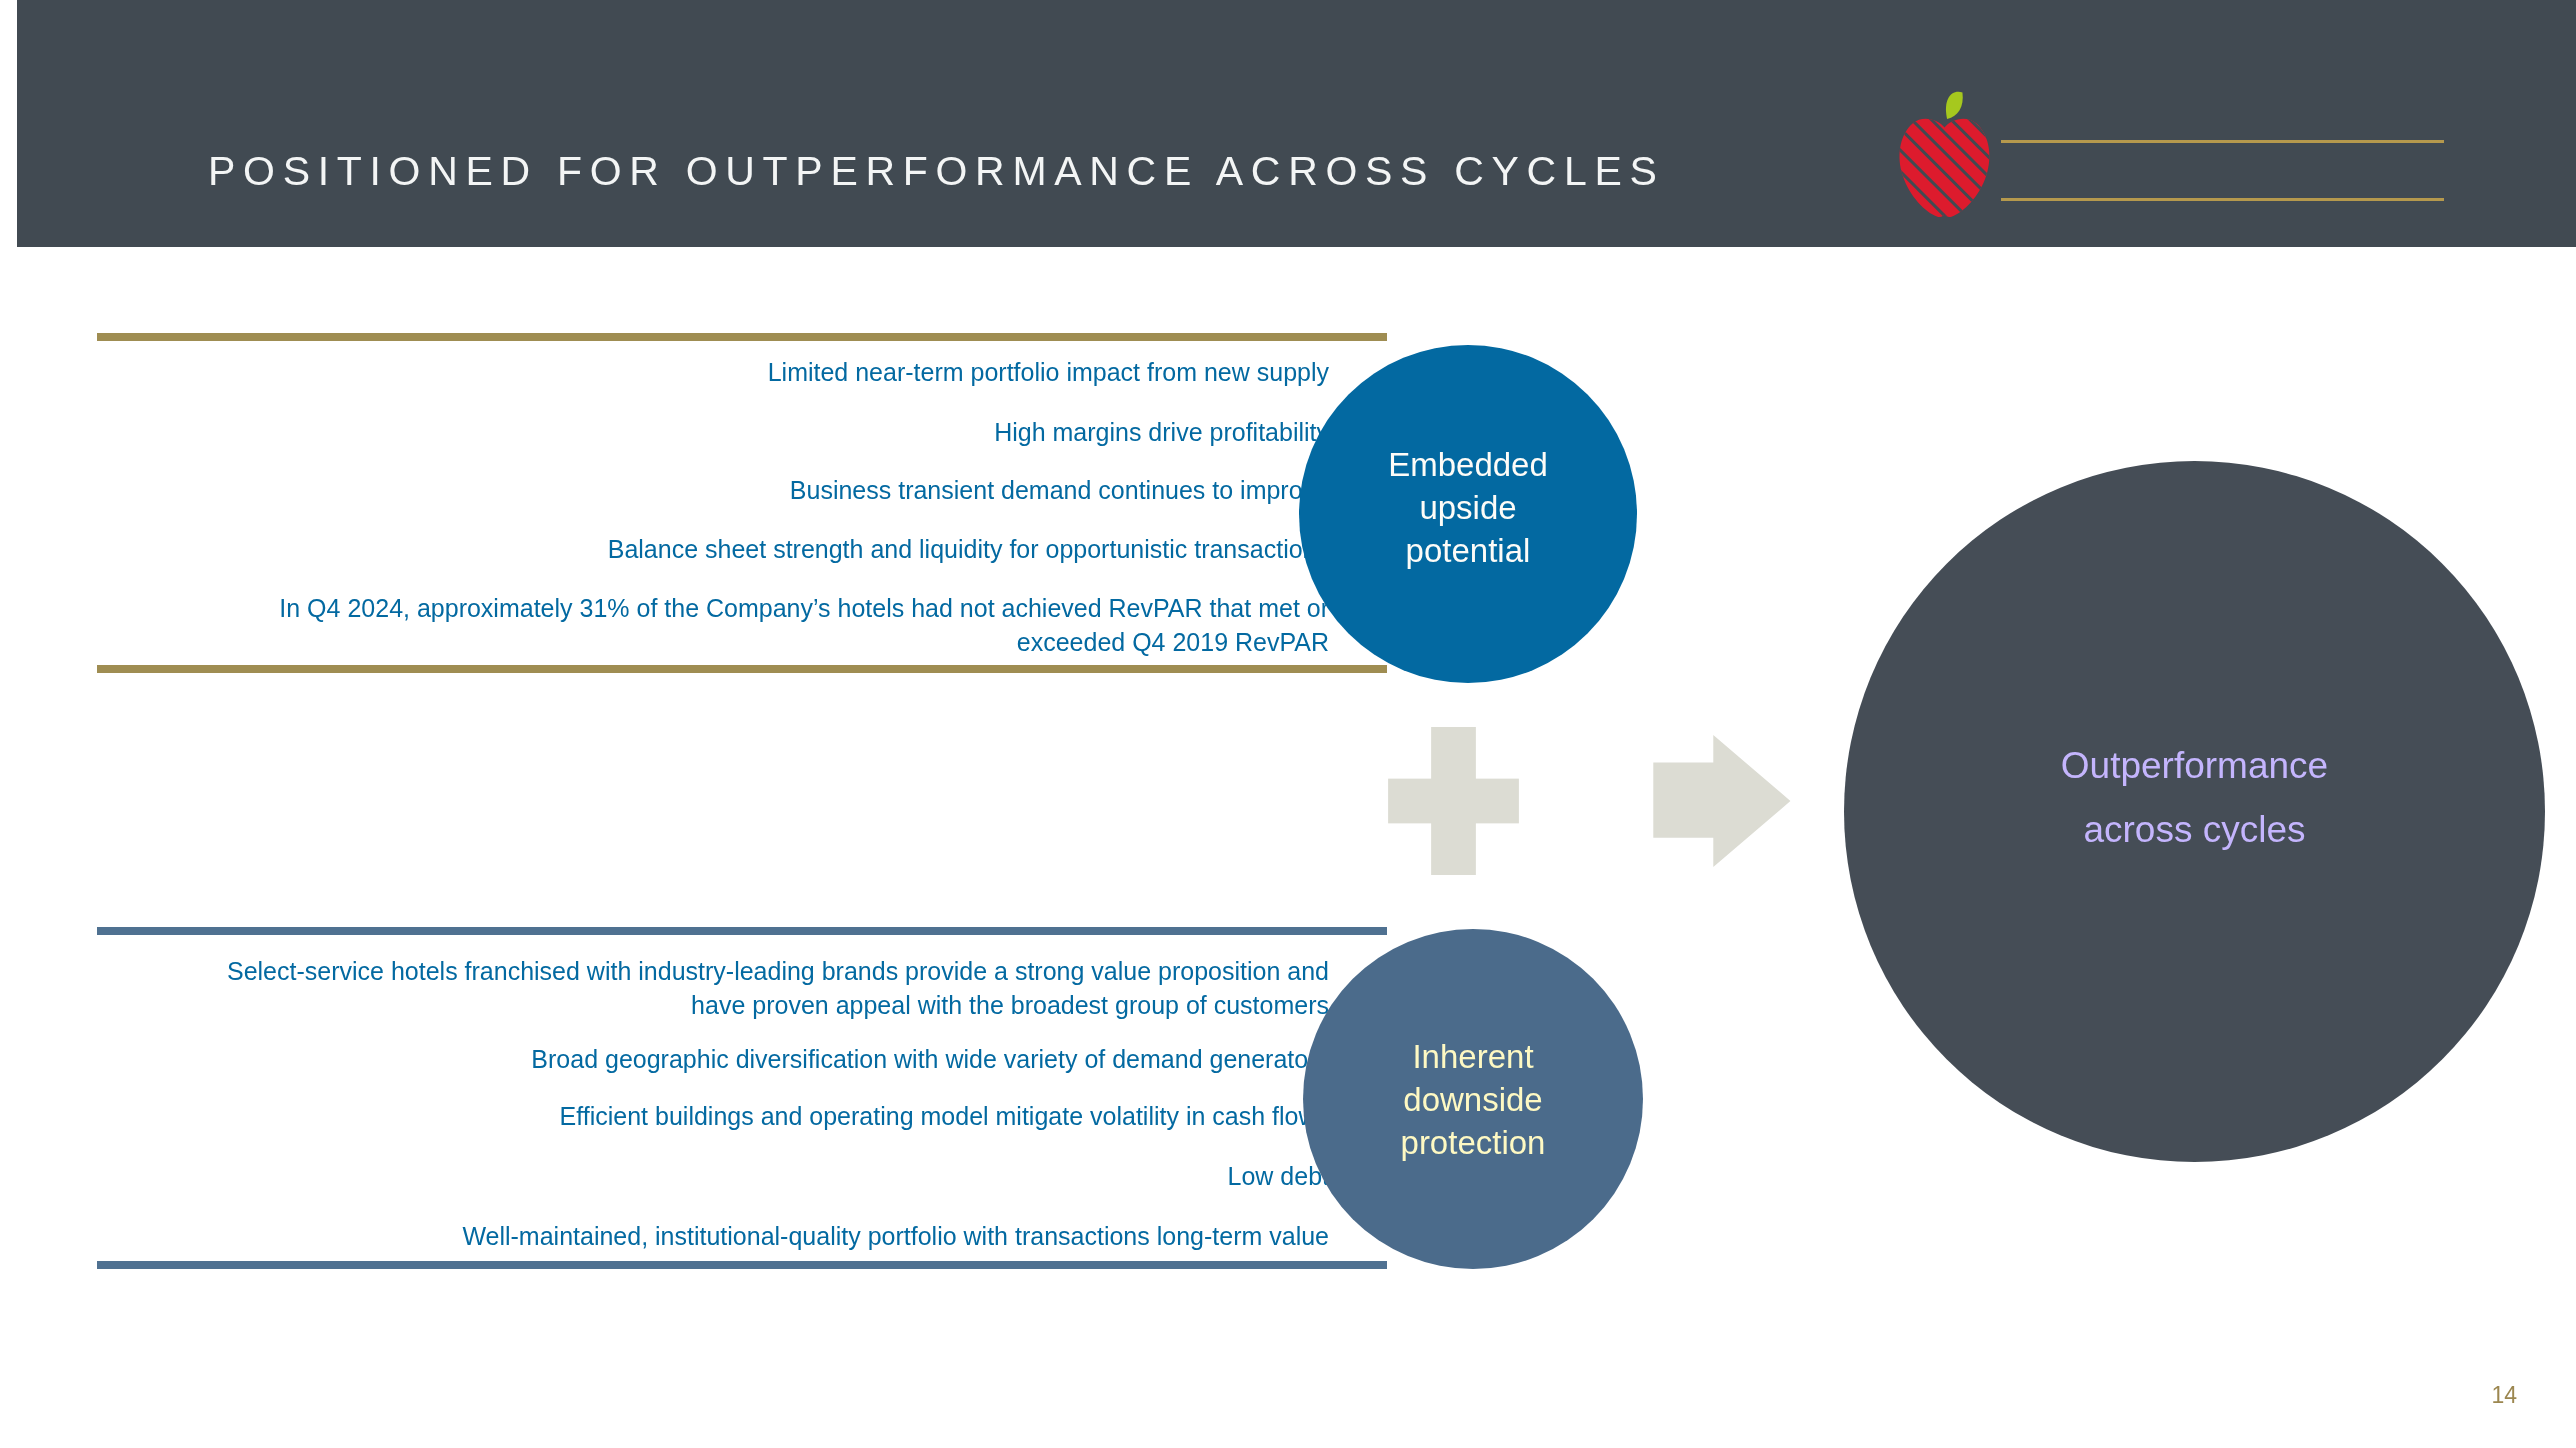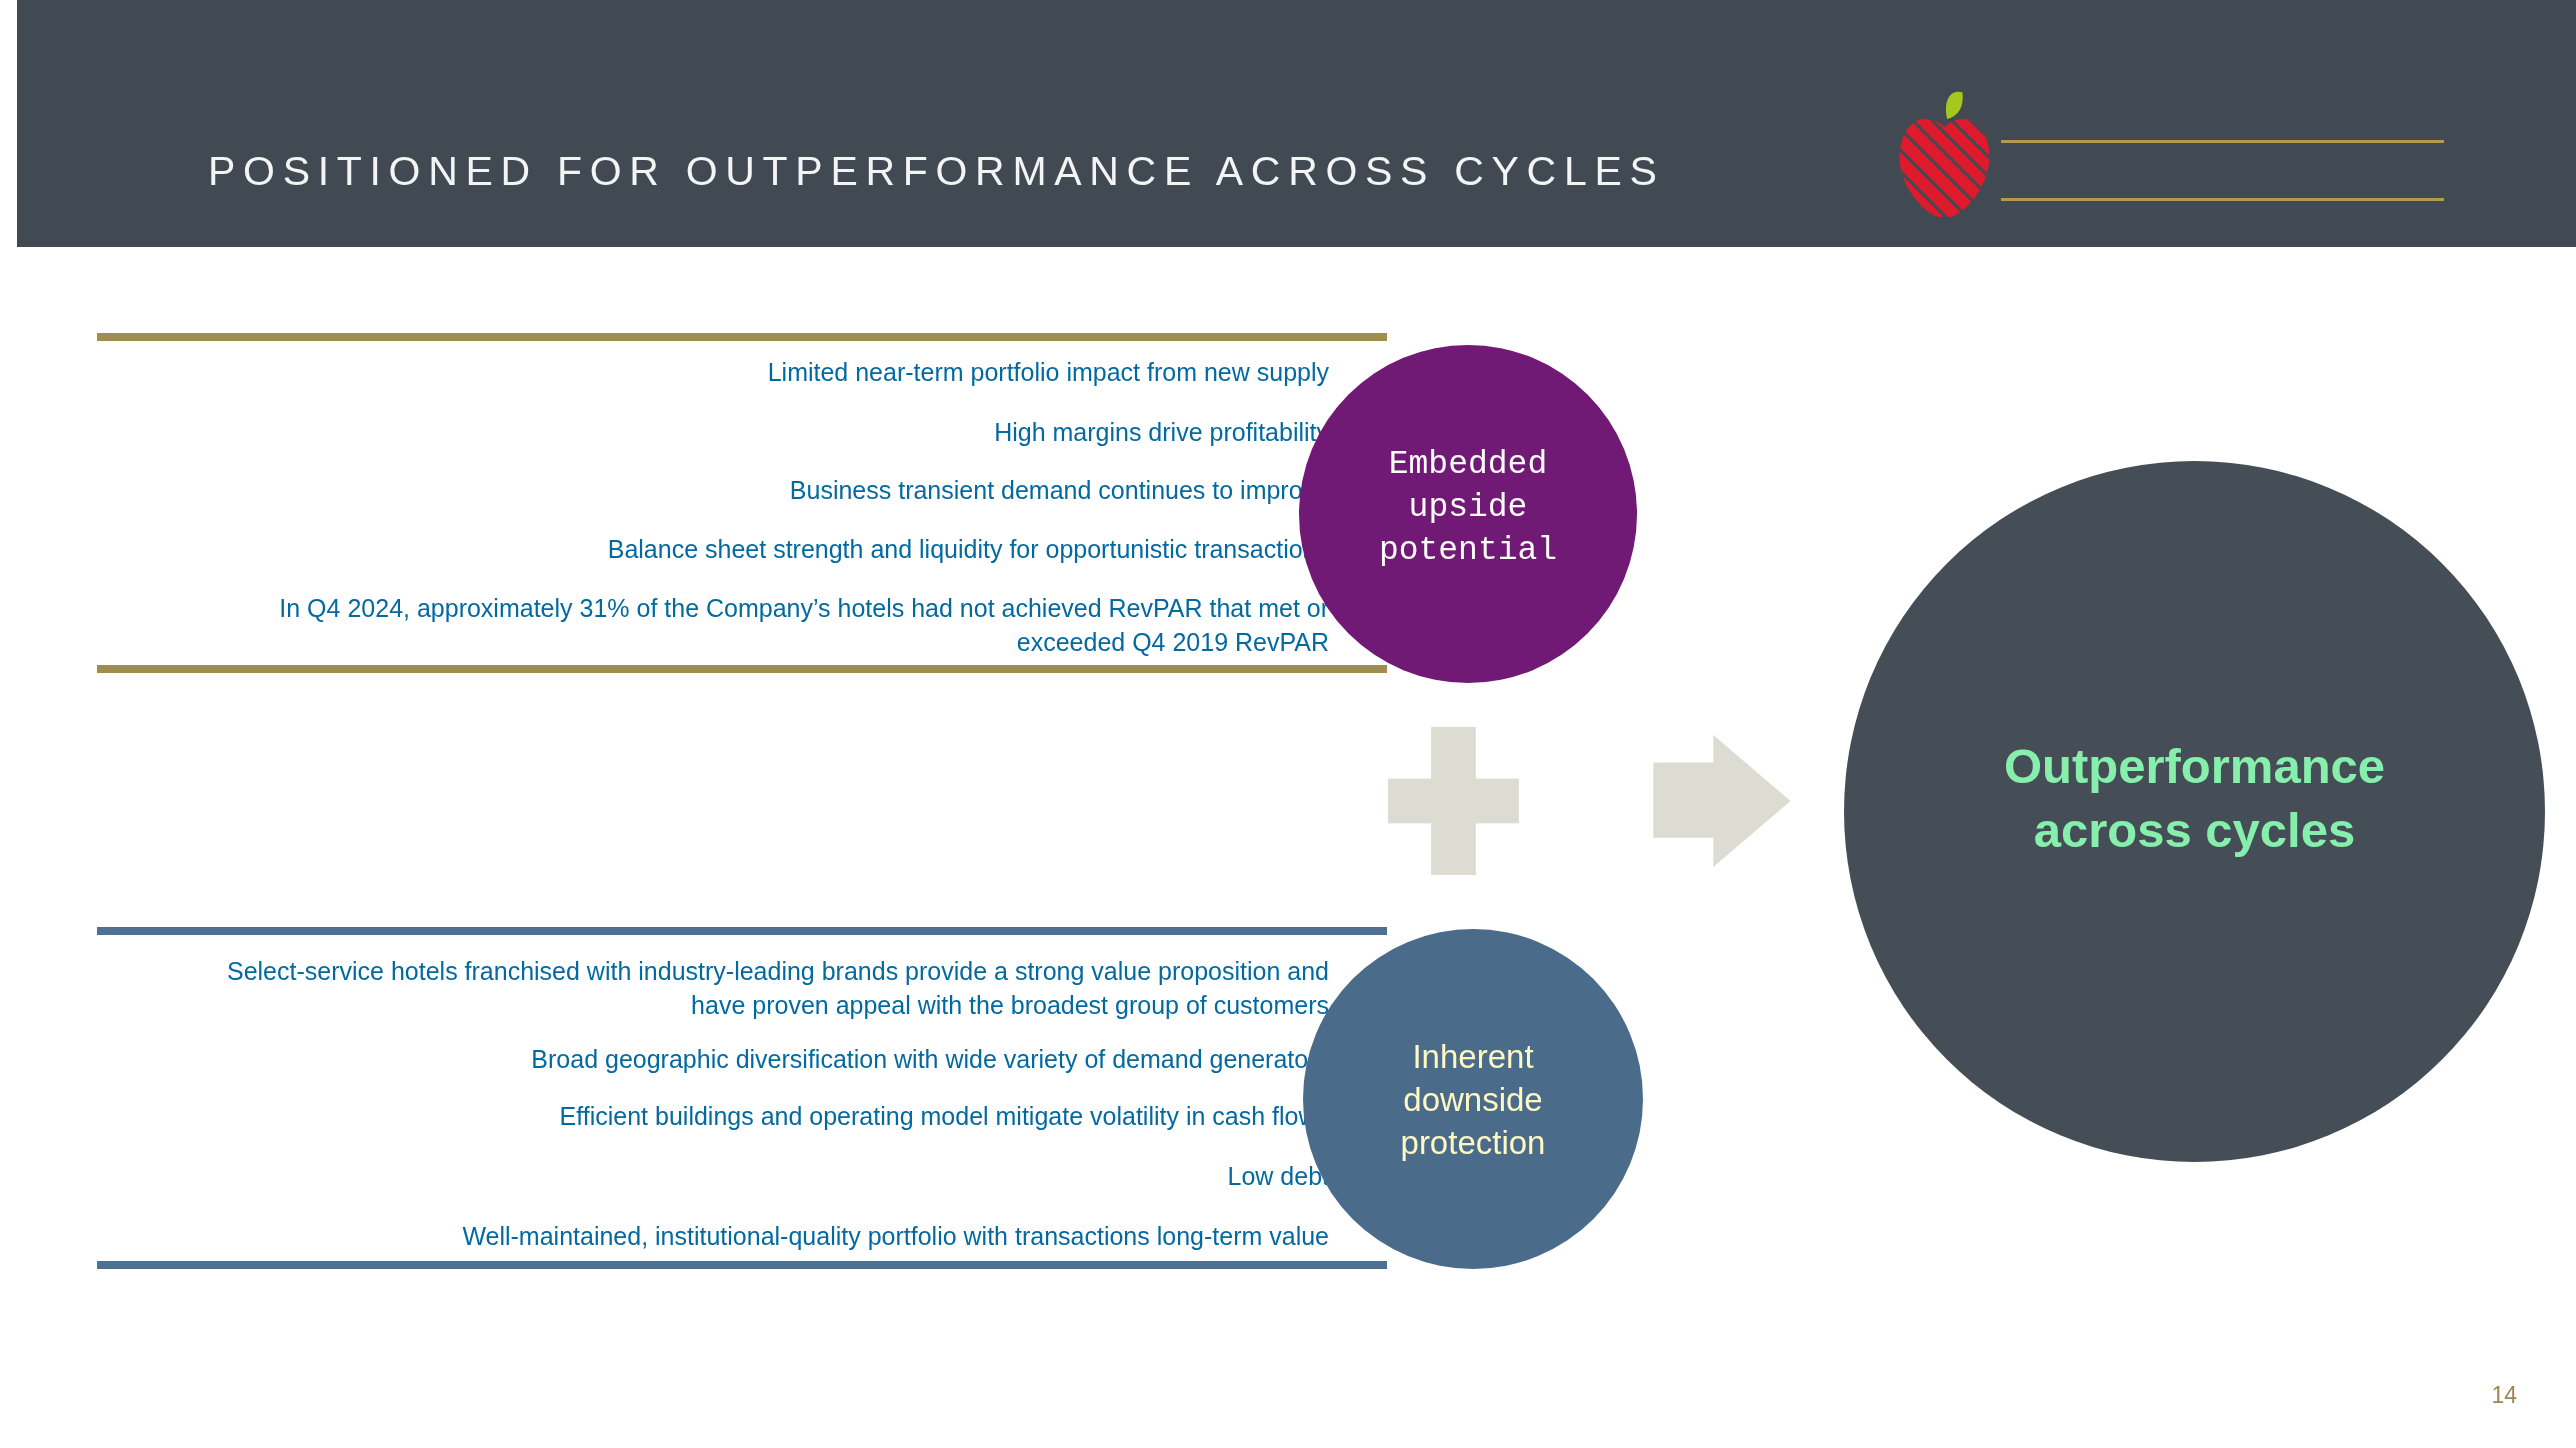--- a/index.html
+++ b/index.html
@@ -20,27 +20,27 @@
   
   .rule{position:absolute;left:97px;width:1290px;height:7.7px;z-index:1;}
   .rule-gold{background:#9f8d52;} .rule-blue{background:#4f7191;}
   
   .bullet{position:absolute;right:1247px;width:1254px;text-align:right;font-size:25px;
           line-height:34px;white-space:pre-line;}
   .bullet-gold{color:#0369a1;} .bullet-blue{color:#0369a1;}
   
   .circle{position:absolute;border-radius:50%;display:flex;align-items:center;
           justify-content:center;text-align:center;z-index:2;white-space:pre-line;}
-  .circle-upside{left:1299px;top:345px;width:338px;height:338px;background:#701a75;
-          color:#fdfcf8;font-size:33px;line-height:43px;font-family:Liberation Mono, monospace;}
+  .circle-upside{left:1299px;top:345px;width:338px;height:338px;background:#0369a1;
+          color:#fdfcf8;font-size:33px;line-height:43px;}
   .circle-upside .lbl{transform:translateY(-6.9px);}
   .circle-downside{left:1303px;top:929px;width:340px;height:340px;background:#4b6b8b;
           color:#fef9c3;font-size:33px;line-height:43px;}
   .circle-result{left:1844px;top:461px;width:701px;height:701px;background:#454d56;
-          color:#86efac;font-size:49px;line-height:64px;font-weight:bold;}
+          color:#c4b5fd;font-size:37px;line-height:64px;}
   .circle-result .lbl{transform:translateY(-13.7px);}
   
   .connector{position:absolute;z-index:1;}
   .plus{left:1388px;top:727px;}
   .arrow{left:1653px;top:735px;}
   
   .page-num{position:absolute;left:2464px;top:1382px;width:53px;text-align:right;
             font-size:23px;color:#9c8750;}
 </style>
 </head>

